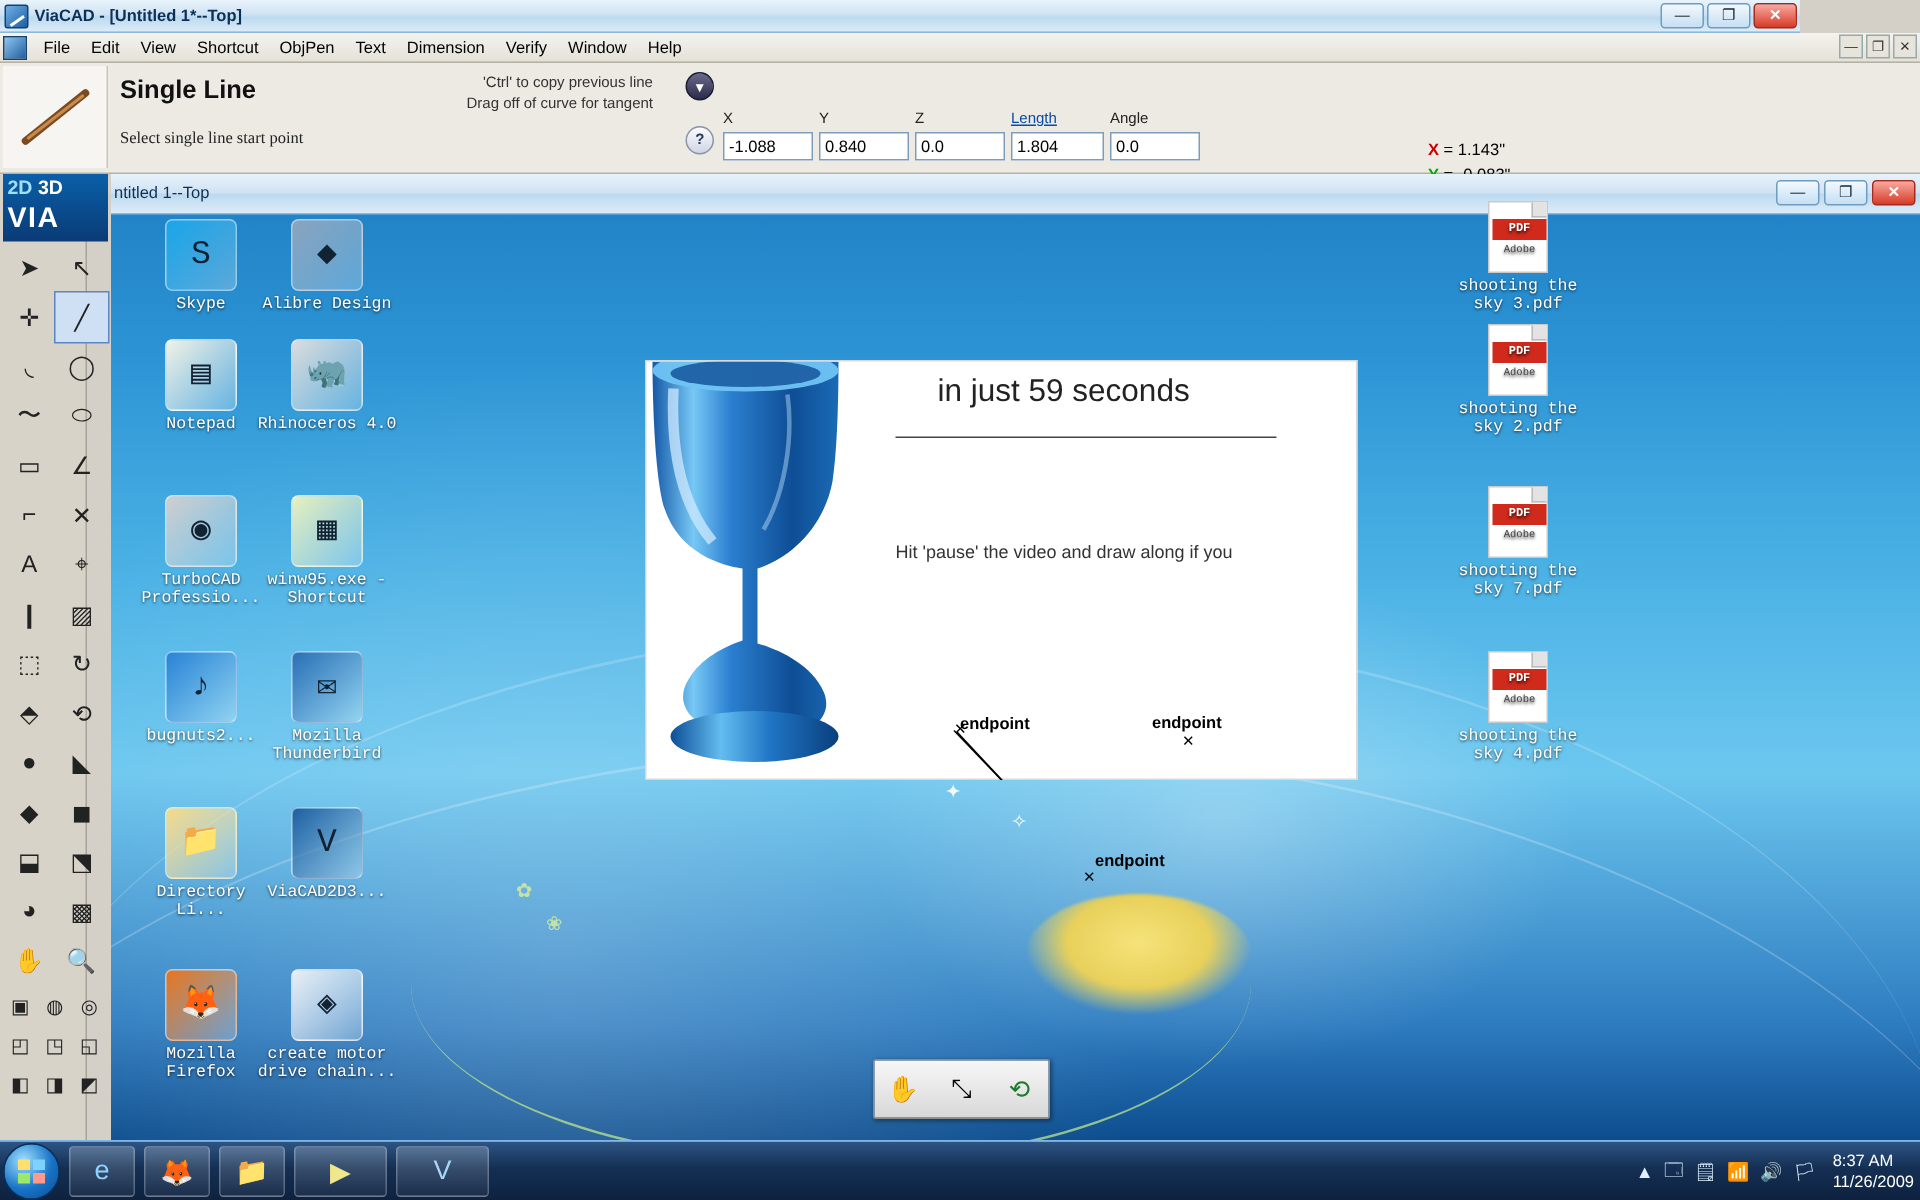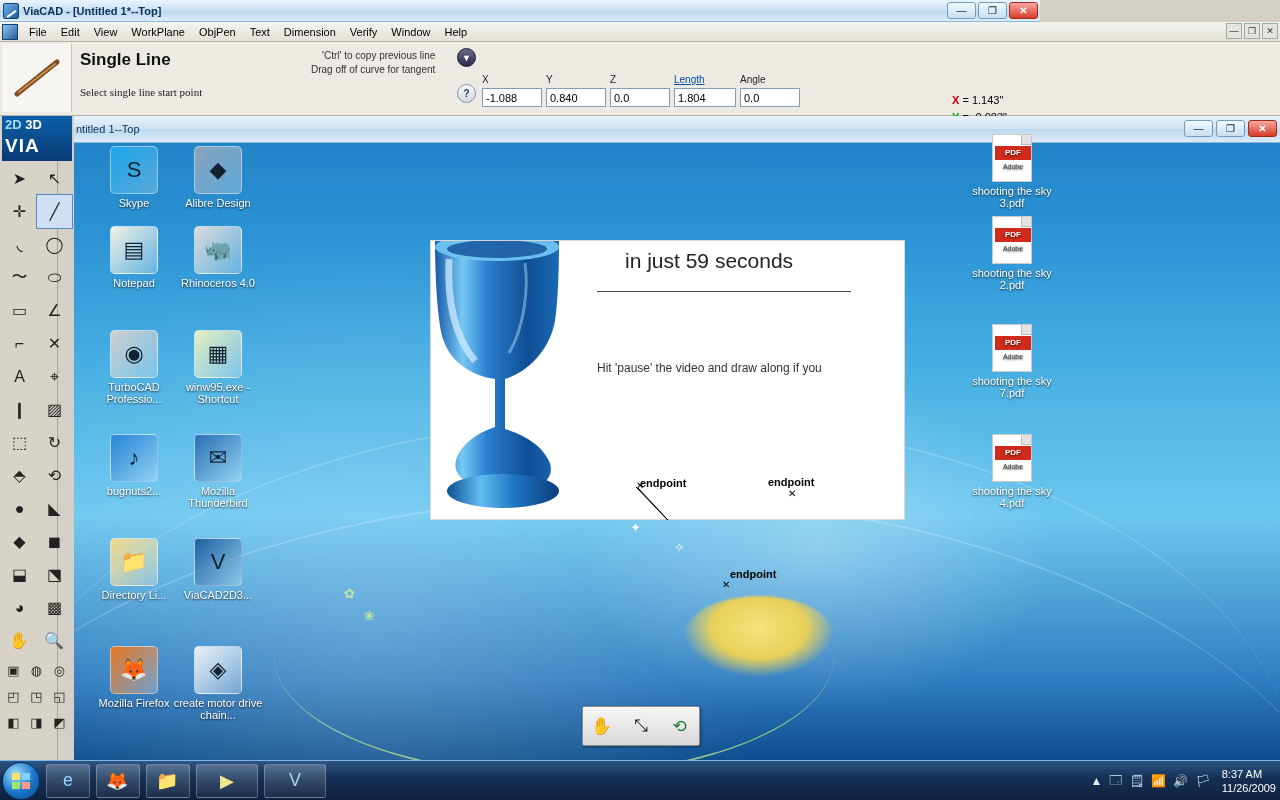--- a/index.html
+++ b/index.html
@@ -13,21 +13,21 @@
   }
 
   
   #app {
     position:absolute; left:0; top:0; width:1280px; height:800px;
     background:#d4d0c8;
   }
 
   
   .titlebar {
-    position:absolute; left:0; top:0; width:1040px; height:22px;
+    position:absolute; left:0; top:0; width:1200px; height:22px;
     background:linear-gradient(to bottom,#e9f3fb 0%,#cfe3f4 45%,#bcd9ef 55%,#dcecf8 100%);
     border-bottom:1px solid #8fb8d8;
     display:flex; align-items:center;
   }
   .titlebar .tb-icon {
     width:16px; height:16px; margin:0 4px 0 3px;
     background:linear-gradient(135deg,#6fb0e8,#1d5fa0);
     border:1px solid #15416e; border-radius:2px;
     position:relative;
   }
@@ -171,21 +171,21 @@
   .childwin .ct { font-size:11px; color:#0b3055; margin-left:2px; }
   .childwin .cbtns { position:absolute; right:3px; top:4px; display:flex; gap:3px; }
   .childwin .cbtn {
     width:29px; height:17px; border:1px solid #6e9dc4; border-radius:3px;
     background:linear-gradient(to bottom,#f2f9fe,#c6dff2);
     display:flex; align-items:center; justify-content:center; font-size:10px; color:#123; line-height:1;
   }
   .childwin .cbtn.close { background:linear-gradient(to bottom,#f9a8a0,#d63c28); border-color:#a32b1c; color:#fff; font-weight:bold; }
 
   
-  .dicon { position:absolute; width:96px; text-align:center; color:#fff; font-size:11px; text-shadow:0 1px 2px rgba(0,0,0,.8); line-height:12px; }
+  .dicon { position:absolute; width:96px; text-align:center; color:#fff; font-size:11px; text-shadow:0 1px 2px rgba(0,0,0,.8); line-height:12px;font-family:Liberation Mono, monospace; }
   .dicon .glyph { width:48px; height:48px; margin:0 auto 3px; position:relative; }
   .dicon .cap { display:block; }
 
   .pdfico { width:40px;height:48px;margin:0 auto 3px; background:#fff; border:1px solid #c9c9c9; position:relative; }
   .pdfico .band { position:absolute; left:2px; top:11px; width:36px; height:14px; background:#cf2a1b; color:#fff;
      font-size:8px; font-weight:bold; display:flex; align-items:center; justify-content:center; }
   .pdfico .sub { position:absolute; left:2px; top:26px; width:36px; text-align:center; font-size:7px; color:#444; }
   .pdfico .fold { position:absolute; right:0; top:0; width:10px; height:10px; background:#e3e3e3; border-left:1px solid #bbb; border-bottom:1px solid #bbb; }
 
   
@@ -253,21 +253,21 @@
       <div class="win-btn">❐</div>
       <div class="win-btn close">✕</div>
     </div>
   </div>
 
   <div class="menubar">
     <div class="mb-icon"></div>
     <div class="menu-item">File</div>
     <div class="menu-item">Edit</div>
     <div class="menu-item">View</div>
-    <div class="menu-item">WorkPlane</div>
+    <div class="menu-item">Shortcut</div>
     <div class="menu-item">ObjPen</div>
     <div class="menu-item">Text</div>
     <div class="menu-item">Dimension</div>
     <div class="menu-item">Verify</div>
     <div class="menu-item">Window</div>
     <div class="menu-item">Help</div>
     <div class="mb-right">
       <div class="b">—</div>
       <div class="b">❐</div>
       <div class="b">✕</div>

